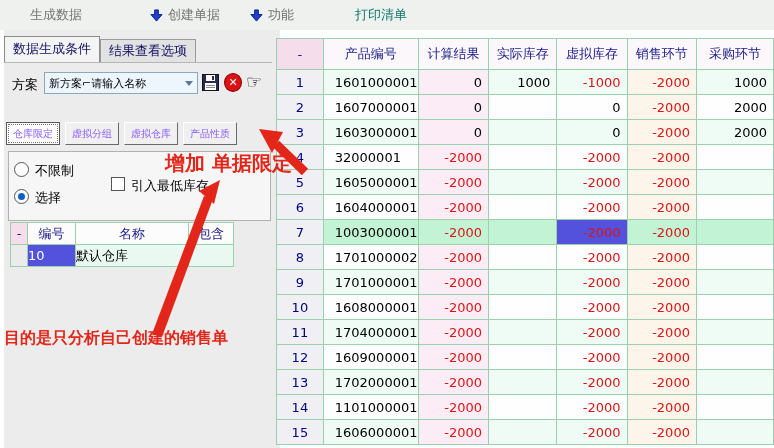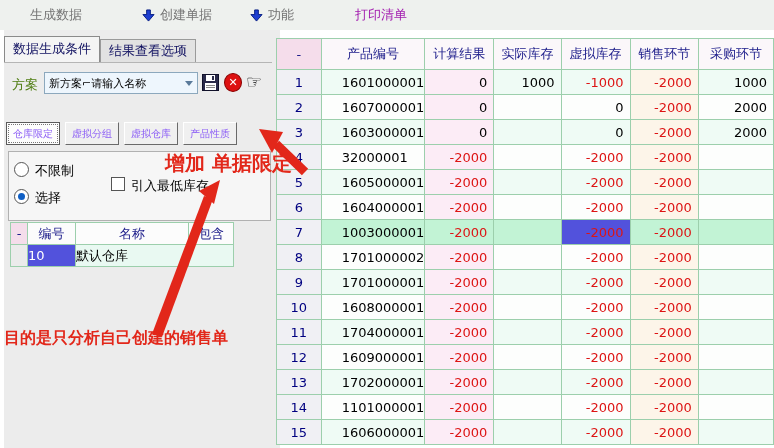--- a/index.html
+++ b/index.html
@@ -8,34 +8,34 @@
     background:#ffffff;
     font-family:"DejaVu Sans","Liberation Sans",sans-serif;
     font-size:13px;color:#000;
   }
   .stage{position:absolute;left:0;top:0;width:774px;height:448px;}
 
   
   .toolbar{position:absolute;left:0;top:0;width:774px;height:30px;background:#eef1ee;}
   .tb-item{position:absolute;top:6px;height:18px;display:flex;align-items:center;gap:5px;cursor:default;}
   .tb-item span{color:#737373;font-size:13px;}
-  .tb-item.print span{color:#a21caf;}
-  .tb1{left:30px}.tb2{left:142px}.tb3{left:250px}.tb4{left:355px}
+  .tb-item.print span{color:#0f766e;}
+  .tb1{left:30px}.tb2{left:150px}.tb3{left:250px}.tb4{left:355px}
   .dn-arrow{width:13px;height:13px;display:inline-block;}
 
   
   .left-panel{position:absolute;left:0;top:30px;width:272px;height:418px;background:#ececec;padding-left:8px;}
   .left-gutter{position:absolute;left:0;top:30px;width:4px;height:418px;background:#ffffff;}
   .maintabs{position:absolute;left:4px;top:8px;height:24px;display:flex;align-items:flex-end;}
   .maintab{background:#e2e2e2;border:1px solid #9a9a9a;border-bottom:none;
     padding:3px 8px 4px 8px;color:#101060;font-size:13px;height:15px;line-height:15px;}
   .maintab.active{background:#f4f4f4;border-color:#8a8a8a;height:18px;line-height:18px;position:relative;z-index:2;}
   .tabline{position:absolute;left:0;top:32px;width:272px;border-top:1px solid #b5b5b5;}
 
-  .scheme-label{position:absolute;left:12px;top:46px;color:#4d7c0f;}
+  .scheme-label{position:absolute;left:12px;top:46px;color:#000000;}
   .combo{position:absolute;left:44px;top:42px;width:152px;height:20px;background:#eef6fd;
     border:1px solid #8ca8bd;display:flex;align-items:center;}
   .combo .val{flex:1;padding-left:4px;font-size:11px;white-space:nowrap;overflow:hidden;}
   .combo .chev{width:16px;height:100%;display:flex;align-items:center;justify-content:center;}
   .combo .chev i{width:0;height:0;border-left:4px solid transparent;border-right:4px solid transparent;border-top:5px solid #5a7a9a;}
 
   .mini-icon{position:absolute;top:43px;width:18px;height:18px;display:flex;align-items:center;justify-content:center;}
   .icon-save{left:201px;}
   .icon-del{left:224px;}
   .icon-hand{left:245px;font-size:18px;line-height:18px;color:#111;}
@@ -69,21 +69,21 @@
   .wh-inc{background:#e9f9f2;}
 
   
   .grid-wrap{position:absolute;left:276px;top:38px;width:498px;height:410px;overflow:hidden;}
   .grid-table{border-collapse:collapse;table-layout:fixed;}
   .grid-table th,.grid-table td{border:1px solid #9ccfac;padding:0;font-size:13px;overflow:hidden;white-space:nowrap;}
   .grid-table th{height:30px;background:#fbf7fa;color:#20208c;font-weight:normal;text-align:center;}
   .grid-table th.corner{background:#f5ddeb;}
   .grid-table td{height:24px;background:#fdfefd;}
   td.no{background:#f0f0f4;color:#000080;text-align:center;}
-  td.product{text-align:left;padding-left:20px;}
+  td.product{text-align:left;padding-left:11px;}
   td.calc,td.actual,td.virtual,td.sales,td.purchase{text-align:right;padding-right:6px;}
   td.calc{background:#fcecf6;}
   td.sales{background:#fdf5e9;}
   tr.oddrow td.product,tr.oddrow td.actual,tr.oddrow td.virtual,tr.oddrow td.purchase{background:#effbf5;}
   td.neg{color:#dd1414;}
   tr.selrow td.product,tr.selrow td.calc,tr.selrow td.actual,tr.selrow td.virtual,tr.selrow td.sales,tr.selrow td.purchase{background:#c2f3d5;}
   tr.selrow td.selcell{background:#5252dc;}
 
   
   .ann{position:absolute;color:#e2271a;font-weight:bold;z-index:40;white-space:nowrap;}

